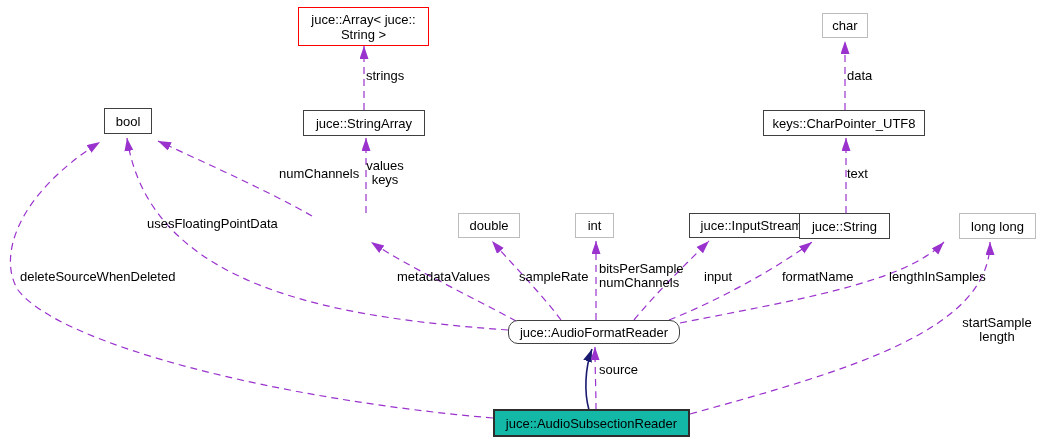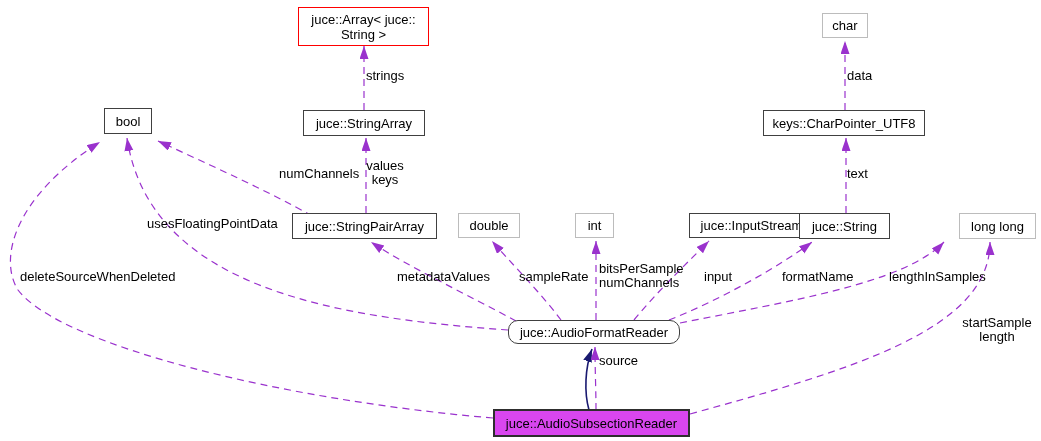--- a/index.html
+++ b/index.html
@@ -17,21 +17,21 @@
     text-align:center;
     background:#ffffff;
     border:1px solid #404040;
     font-size:13px;line-height:15px;
     color:#000000;
     white-space:pre-line;
     box-sizing:border-box;
   }
   .node.builtin{border-color:#bcbcbc;}
   .node.truncated{border-color:#ff0000;}
-  .node.current{background:#d946ef;border:2px solid #2e2e2e;}
+  .node.current{background:#14b8a6;border:2px solid #2e2e2e;}
   .elabel{
     position:absolute;
     font-size:13px;line-height:14px;
     color:#000000;
     white-space:pre-line;
   }
   .elabel.center{text-align:center;}
 </style>
 </head>
 <body>
@@ -71,21 +71,20 @@
 String &gt;</div>
 
   <div class="node builtin" style="left:822px;top:13px;width:46px;height:25px;">char</div>
 
   <div class="node" style="left:104px;top:108px;width:48px;height:26px;">bool</div>
 
   <div class="node" style="left:303px;top:110px;width:122px;height:26px;">juce::StringArray</div>
 
   <div class="node" style="left:763px;top:110px;width:162px;height:26px;">keys::CharPointer_UTF8</div>
 
-  <div class="node" style="left:292px;top:213px;width:145px;height:26px;">juce::StringPairArray</div>
 
   <div class="node builtin" style="left:458px;top:213px;width:62px;height:25px;">double</div>
 
   <div class="node builtin" style="left:575px;top:213px;width:39px;height:25px;">int</div>
 
   <div class="node" style="left:651px;top:213px;width:125px;height:25px;margin-left:38px;">juce::InputStream</div>
 
   <div class="node" style="left:799px;top:213px;width:91px;height:26px;">juce::String</div>
 
   <div class="node builtin" style="left:939px;top:213px;width:77px;height:26px;margin-left:20px;">long long</div>
@@ -104,15 +103,15 @@
   <div class="elabel" style="left:20px;top:270px;">deleteSourceWhenDeleted</div>
   <div class="elabel" style="left:397px;top:270px;">metadataValues</div>
   <div class="elabel" style="left:519px;top:270px;">sampleRate</div>
   <div class="elabel" style="left:599px;top:262px;">bitsPerSample
 numChannels</div>
   <div class="elabel" style="left:704px;top:270px;">input</div>
   <div class="elabel" style="left:782px;top:270px;">formatName</div>
   <div class="elabel" style="left:889px;top:270px;">lengthInSamples</div>
   <div class="elabel center" style="left:953px;top:316px;width:88px;">startSample
 length</div>
-  <div class="elabel" style="left:599px;top:354px;">source</div>
+  <div class="elabel" style="left:599px;top:363px;">source</div>
 
 </div>
 
 </body></html>

